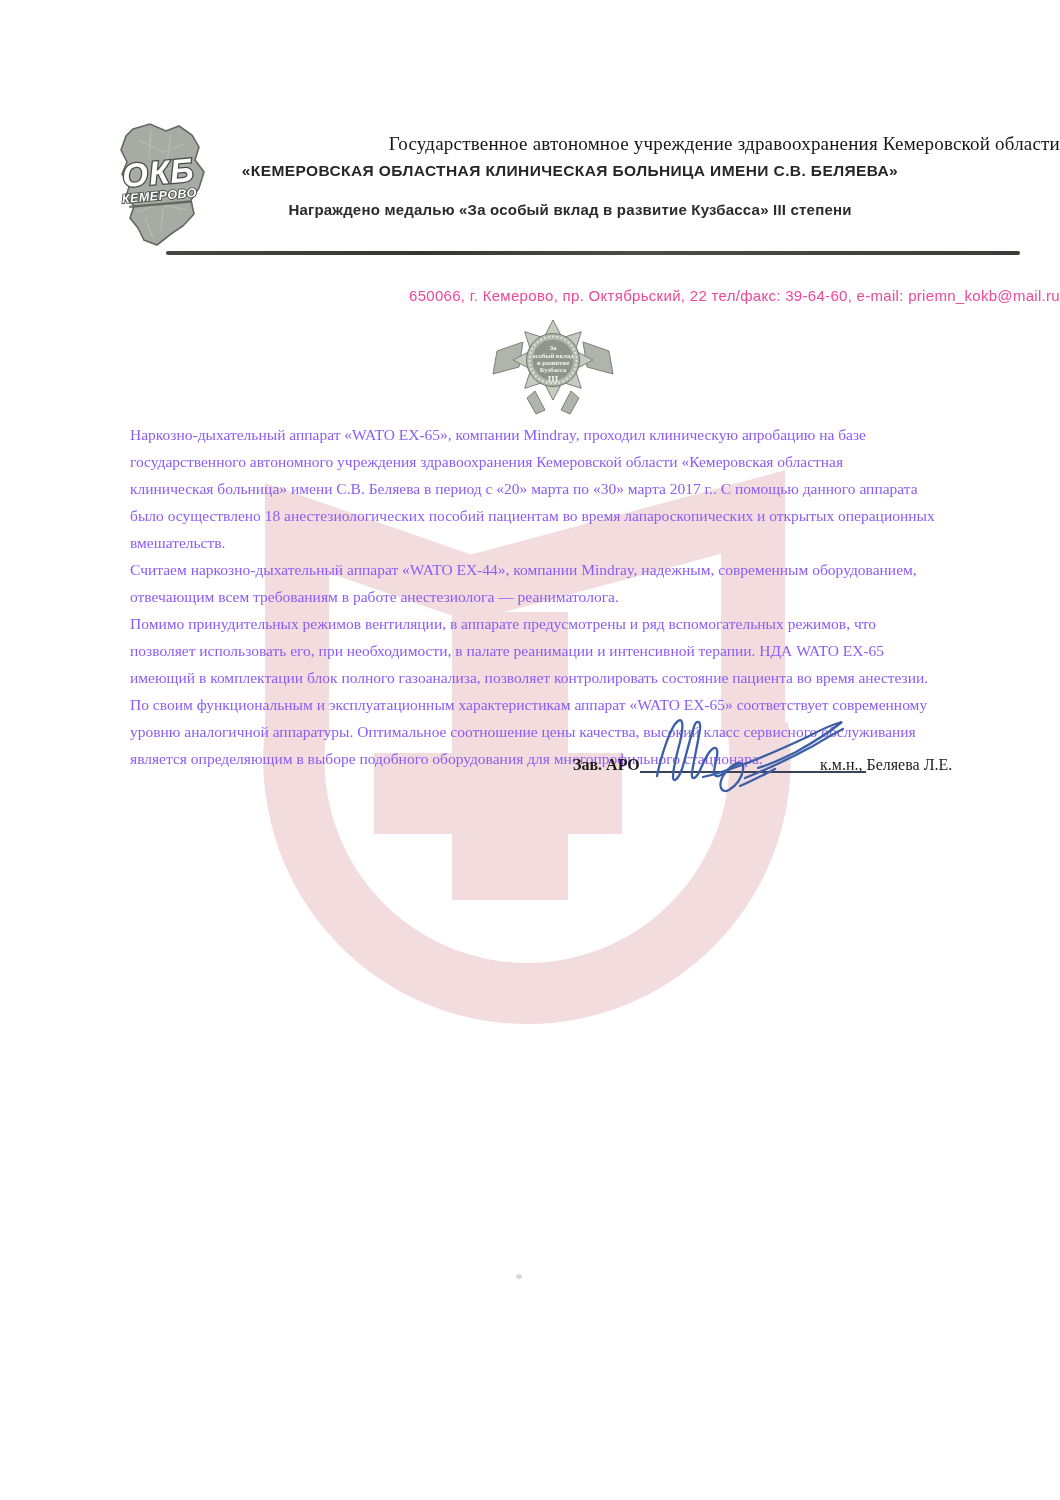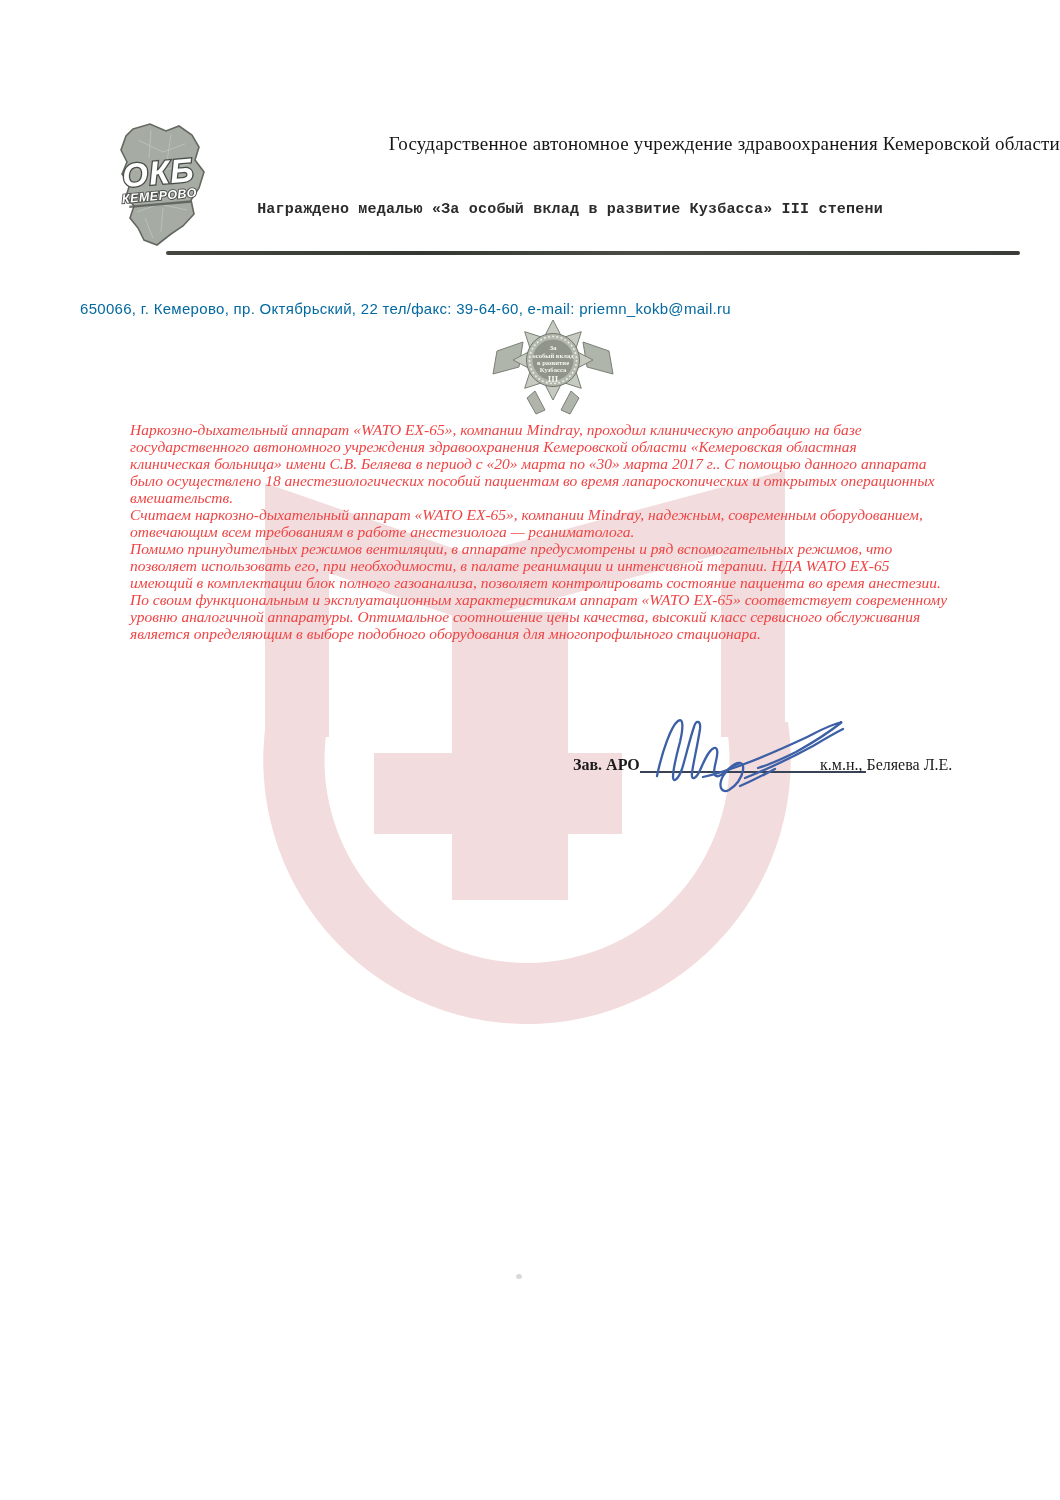--- a/index.html
+++ b/index.html
@@ -21,35 +21,35 @@
     font-family:"Liberation Serif",serif;
   }
   .hdr-name{
     left:80px;top:162px;width:980px;
     text-align:center;font-size:15.5px;font-weight:bold;letter-spacing:.4px;color:#262626;
     font-family:"Liberation Sans",sans-serif;
   }
   .hdr-award{
     left:80px;top:201px;width:980px;
     text-align:center;font-size:15px;font-weight:600;letter-spacing:.2px;color:#2b2b2b;
-    font-family:Liberation Mono, monospace;
+    font-family:Liberation Sans, sans-serif;
   }
   .rule{
     left:166px;top:251px;width:854px;height:4px;
     background:linear-gradient(90deg,#44463f,#353732 30%,#4a4c45 55%,#3a3c37);
     border-radius:2px;
   }
   .contact{
-    left:80px;top:300px;width:980px;
-    text-align:left;font-size:15px;color:#0369a1;letter-spacing:.3px;
+    left:80px;top:287px;width:980px;
+    text-align:right;font-size:15px;color:#ec4899;letter-spacing:.3px;
     font-family:"Liberation Sans",sans-serif;
   }
   .body-text{
     left:130px;top:421px;width:872px;
-    font-size:15.5px;line-height:17px;color:#ef4444;font-style:italic;
+    font-size:15.5px;line-height:27px;color:#8b5cf6;
   }
   .body-text p{margin:0;white-space:pre-line;}
   .sig-label{left:573px;top:756px;font-size:16px;color:#1b1b1b;font-weight:bold;}
   .sig-line{left:640px;top:771px;width:226px;height:0;border-top:2px solid #3a4256;}
   .sig-name{left:820px;top:756px;font-size:16px;color:#1b1b1b;background:transparent;}
   .sig-svg{left:645px;top:712px;}
   .speck{
     left:516px;top:1274px;width:6px;height:5px;border-radius:50%;
     background:#c9c9c9;opacity:.7;
   }
@@ -85,20 +85,21 @@
         <path d="M58,8 L56,36 M78,12 L74,40 M52,96 L60,116 M70,86 L68,110"></path>
       </g>
       <g transform="rotate(-5 66 58)" style="font-family:'Liberation Sans',sans-serif;font-style:italic;font-weight:bold;">
         <text x="66" y="62" text-anchor="middle" font-size="33" letter-spacing="1" fill="#ffffff" stroke="#474d47" stroke-width="2.6" paint-order="stroke">ОКБ</text>
         <text x="65" y="78" text-anchor="middle" font-size="12.5" letter-spacing="0.5" fill="#ffffff" stroke="#474d47" stroke-width="1.8" paint-order="stroke">КЕМЕРОВО</text>
         <rect x="34" y="81" width="62" height="2.4" fill="#575d57" opacity="0.85"></rect>
       </g>
     </svg>
 
     <div class="abs hdr-serif">Государственное автономное учреждение здравоохранения Кемеровской области</div>
+    <div class="abs hdr-name">«КЕМЕРОВСКАЯ ОБЛАСТНАЯ КЛИНИЧЕСКАЯ БОЛЬНИЦА ИМЕНИ С.В. БЕЛЯЕВА»</div>
     <div class="abs hdr-award">Награждено медалью «За особый вклад в развитие Кузбасса» III степени</div>
 
     <div class="abs rule"></div>
 
     <div class="abs contact">650066, г. Кемерово, пр. Октябрьский, 22 тел/факс: 39-64-60, e-mail: priemn_kokb@mail.ru</div>
 
     <svg class="abs" style="left:487px;top:313px;" width="132" height="106" viewBox="0 0 132 106">
       <g stroke="#7a8077" stroke-width="1">
         <polygon points="10,38 36,29 32,54 6,61" fill="#b0b5ab"></polygon>
         <polygon points="122,38 96,29 100,54 126,61" fill="#b0b5ab"></polygon>
@@ -118,21 +119,21 @@
         <text x="66" y="68.5" font-size="9">III</text>
       </g>
     </svg>
 
     <div class="abs body-text">
       <p>Наркозно-дыхательный аппарат «WATO EX-65», компании Mindray, проходил клиническую апробацию на базе
 государственного автономного учреждения здравоохранения Кемеровской области «Кемеровская областная
 клиническая больница» имени С.В. Беляева в период с «20» марта по «30» марта 2017 г.. С помощью данного аппарата
 было осуществлено 18 анестезиологических пособий пациентам во время лапароскопических и открытых операционных
 вмешательств.</p>
-      <p>Считаем наркозно-дыхательный аппарат «WATO EX-65», компании Mindray, надежным, современным оборудованием,
+      <p>Считаем наркозно-дыхательный аппарат «WATO EX-44», компании Mindray, надежным, современным оборудованием,
 отвечающим всем требованиям в работе анестезиолога — реаниматолога.</p>
       <p>Помимо принудительных режимов вентиляции, в аппарате предусмотрены и ряд вспомогательных режимов, что
 позволяет использовать его, при необходимости, в палате реанимации и интенсивной терапии. НДА WATO EX-65
 имеющий в комплектации блок полного газоанализа, позволяет контролировать состояние пациента во время анестезии.</p>
       <p>По своим функциональным и эксплуатационным характеристикам аппарат «WATO EX-65» соответствует современному
 уровню аналогичной аппаратуры. Оптимальное соотношение цены качества, высокий класс сервисного обслуживания
 является определяющим в выборе подобного оборудования для многопрофильного стационара.</p>
     </div>
 
     <div class="abs sig-label">Зав. АРО</div>

